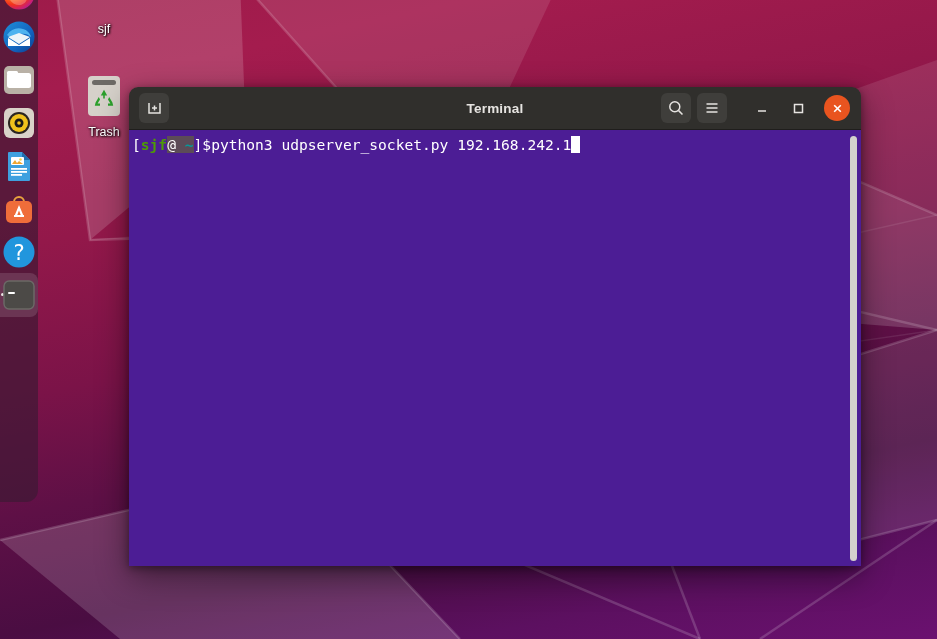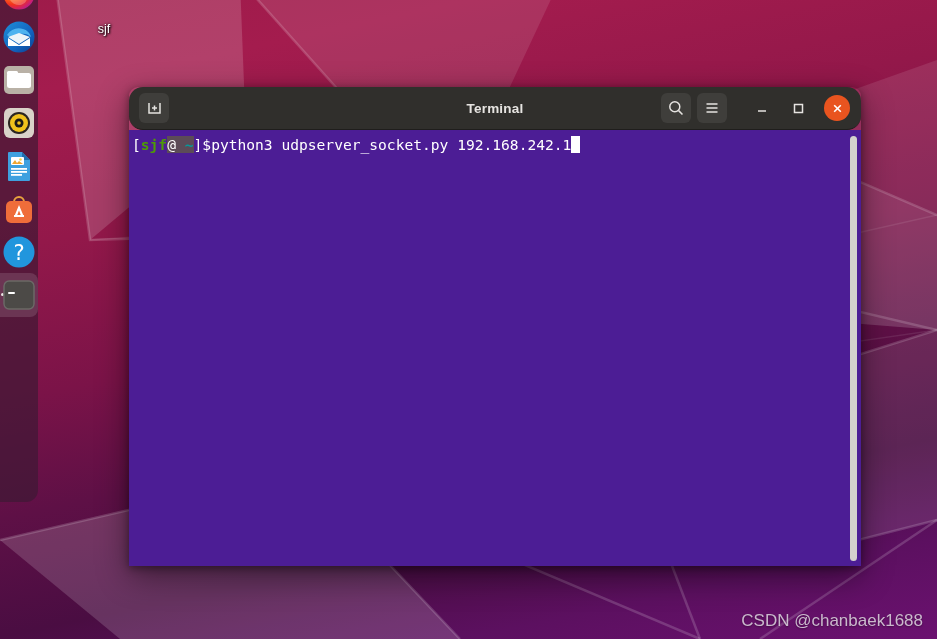--- a/index.html
+++ b/index.html
@@ -102,21 +102,20 @@
     overflow: hidden;
     z-index: 30;
   }
   #titlebar {
     position: relative;
     height: 42px;
     background: #302f2c;
     border-bottom: 1px solid #1f1e1c;
     display: flex;
     align-items: center;
-    border-radius: 14px;
   }
   #window-title {
     position: absolute;
     left: 0; right: 0;
     text-align: center;
     color: #e6e4e1;
     font-size: 13.5px;
     font-weight: bold;
     letter-spacing: 0.2px;
     font-family: "Liberation Sans", sans-serif;
@@ -339,20 +338,32 @@
     </div>
   </div>
 
   <div class="desk-icon" style="left:67px; top:-24px;">
     <svg width="74" height="40" viewBox="0 0 74 40">
       <rect x="22" y="-14" width="30" height="22" rx="4" fill="#b3aca2"></rect>
     </svg>
     <span class="desk-label">sjf</span>
   </div>
 
+  <div class="desk-icon" style="left:67px; top:73px;">
+    <svg width="74" height="46" viewBox="0 0 74 46">
+      <rect x="21" y="3" width="32" height="40" rx="4" fill="#d6d1ca"></rect>
+      <rect x="25" y="7" width="24" height="5" rx="2.5" fill="#6d6a66"></rect>
+      <g fill="#2ca02c" transform="translate(27,16) scale(0.40)">
+        <path d="M25 2 L33 16 L27 16 L27 24 L23 24 L23 16 L17 16 z"></path>
+        <path d="M4 34 L12 20 L15 26 L9 36 L15 36 L15 42 L2 42 z"></path>
+        <path d="M46 34 L38 20 L35 26 L41 36 L35 36 L35 42 L48 42 z"></path>
+      </g>
+    </svg>
+    <span class="desk-label">Trash</span>
+  </div>
 
   <div id="terminal-window">
 
     <div id="titlebar">
 
       <div class="tb-btn" style="margin-left:10px;">
         <svg width="17" height="17" viewBox="0 0 17 17">
           <path d="M3 3 V13 H14 V3" stroke="#e6e4e1" stroke-width="1.5" fill="none"></path>
           <path d="M8.5 5.5 V10.5 M6 8 H11" stroke="#e6e4e1" stroke-width="1.5"></path>
         </svg>
@@ -389,15 +400,14 @@
         </div>
       </div>
     </div>
 
     <div id="term-body">
       <div id="term-text"><span class="c-white">[</span><span class="c-green">sjf</span><span class="c-user-bg c-white">@</span><span class="c-user-bg">&nbsp;</span><span class="c-user-bg c-cyan">~</span><span class="c-white">]$</span><span class="c-white">python3 udpserver_socket.py 192.168.242.1</span><span class="cursor"></span></div>
       <div id="term-scrollbar"></div>
     </div>
   </div>
 
-  <div id="watermark">CSDN @chanbaek1688</div>
 
 </div>
 
 </body></html>

